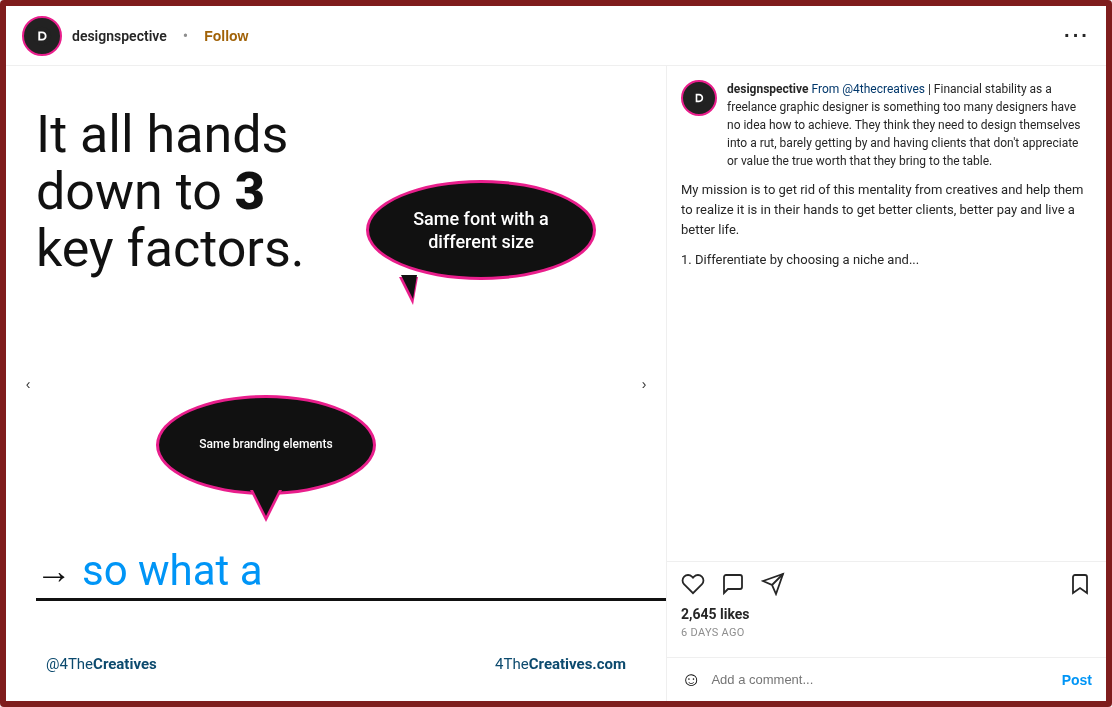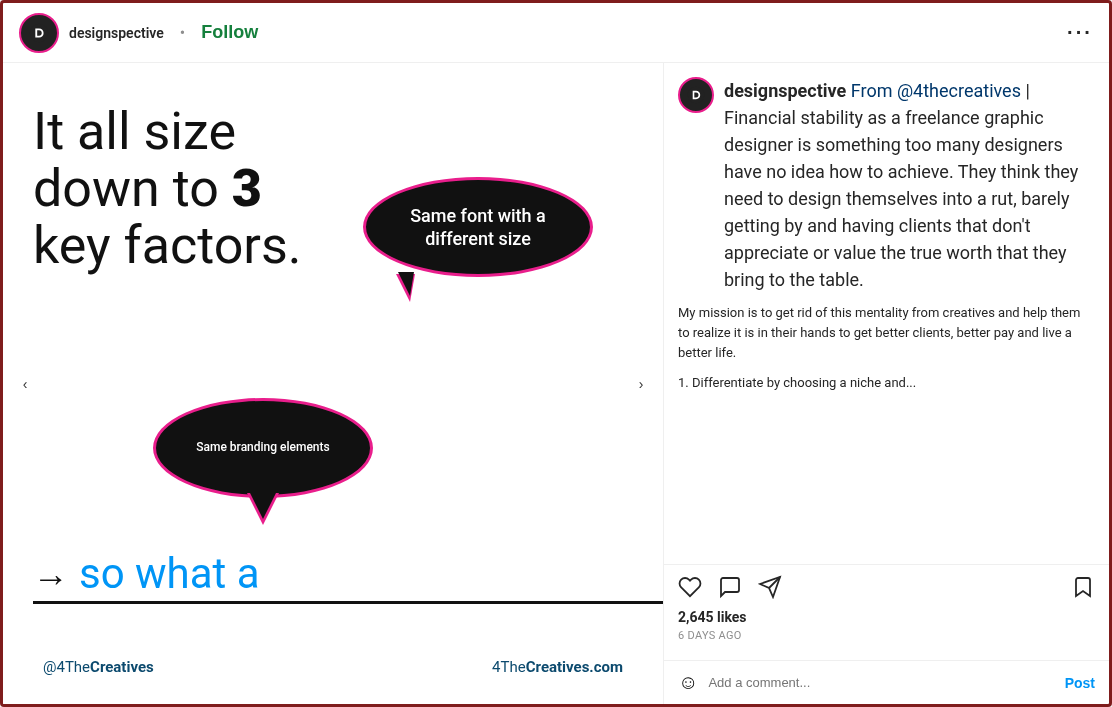--- a/index.html
+++ b/index.html
@@ -8,21 +8,21 @@
       background: #fff;
       display: flex;
       justify-content: center;
       align-items: center;
       min-height: 100vh;
       background: #f0f0f0;
     }
     .instagram-card {
       width: 1112px;
       height: 707px;
-      border: 3px solid #7f1d1d;
+      border: 6px solid #7f1d1d;
       border-radius: 4px;
       display: flex;
       flex-direction: column;
       background: #fff;
       overflow: hidden;
     }
     .card-header {
       display: flex;
       align-items: center;
       padding: 10px 16px;
@@ -56,23 +56,23 @@
     .username-header {
       font-weight: 600;
       font-size: 14px;
       color: #262626;
     }
     .dot-separator {
       color: #8e8e8e;
       margin: 0 6px;
     }
     .follow-btn {
-      color: #15803d;
+      color: #a16207;
       font-weight: 600;
-      font-size: 18px;
+      font-size: 14px;
       background: none;
       border: none;
       cursor: pointer;
       padding: 0;
     }
     .more-btn {
       margin-left: auto;
       background: none;
       border: none;
       cursor: pointer;
@@ -289,21 +289,21 @@
       display: flex;
       align-items: center;
       justify-content: center;
       color: #fff;
       font-weight: bold;
       font-size: 16px;
       border: 2px solid #e91e8c;
       flex-shrink: 0;
     }
     .sidebar-caption {
-      font-size: 18px;
+      font-size: 12px;
       color: #262626;
       line-height: 1.5;
       flex: 1;
     }
     .sidebar-caption .uname {
       font-weight: 700;
       color: #262626;
     }
     .caption-text-area {
       padding: 0 14px;
@@ -408,21 +408,21 @@
         <span>‹</span>
       </button>
       <button class="nav-arrow right">
         <span>›</span>
       </button>
 
       <div class="post-image-inner">
 
         <div style="position:relative; flex:1; min-height:0;">
           <div class="main-text">
-            <span>It all size</span><br>
+            <span>It all hands</span><br>
             <span>down to</span> <strong>3</strong><br>
             <span>key factors.</span>
           </div>
 
           <div class="speech-bubble-top">
             <div class="speech-bubble-top-inner">Same font with a different size</div>
           </div>
         </div>
 
         <div style="position:relative; margin-bottom: 60px;">

